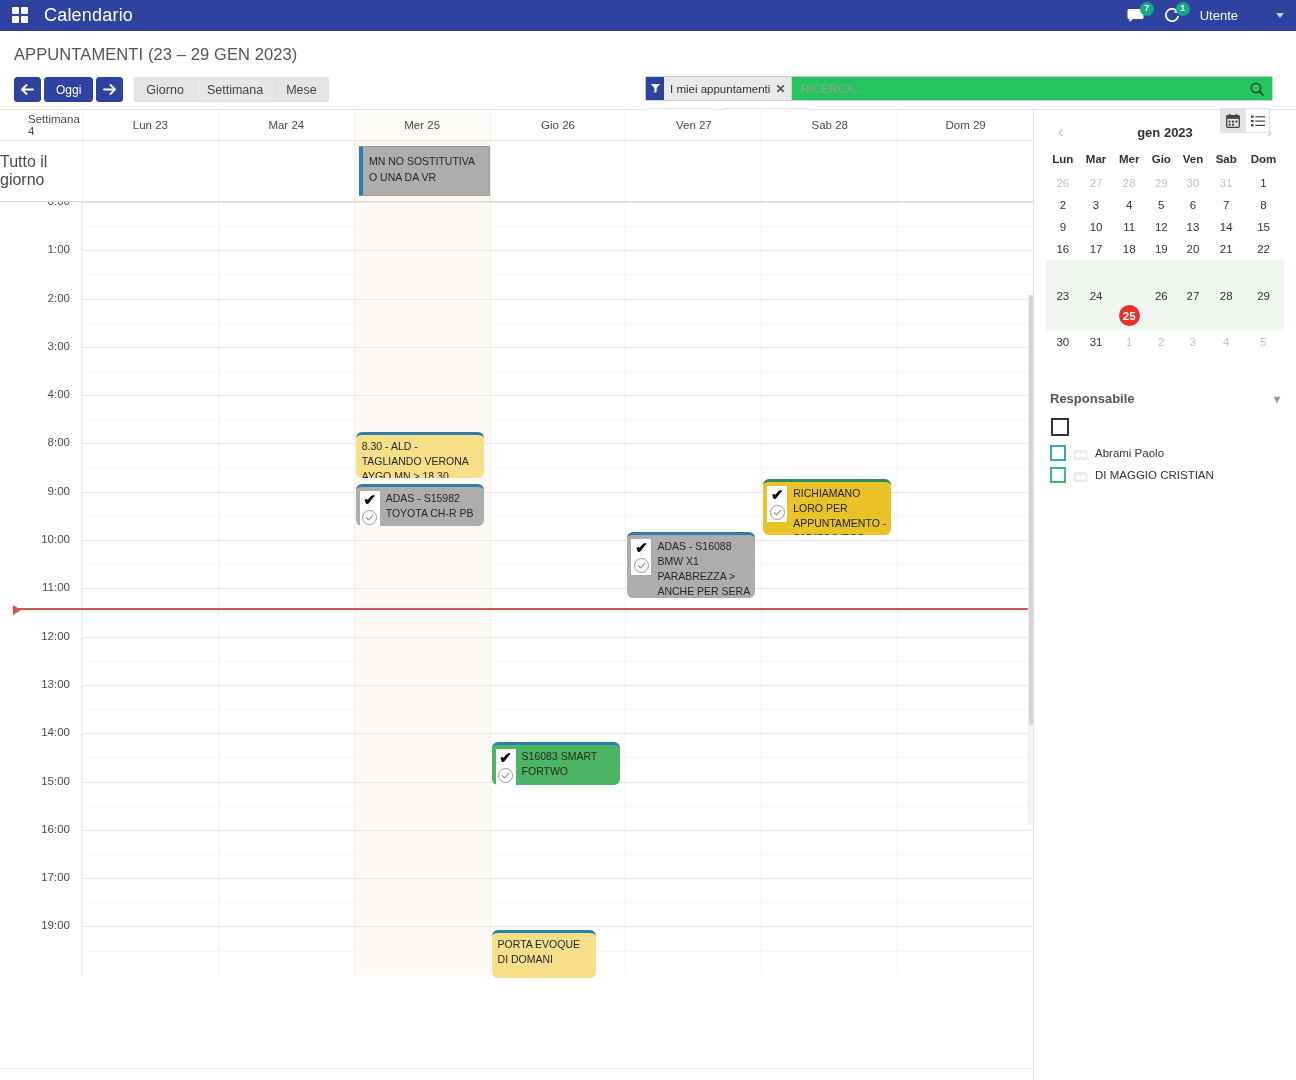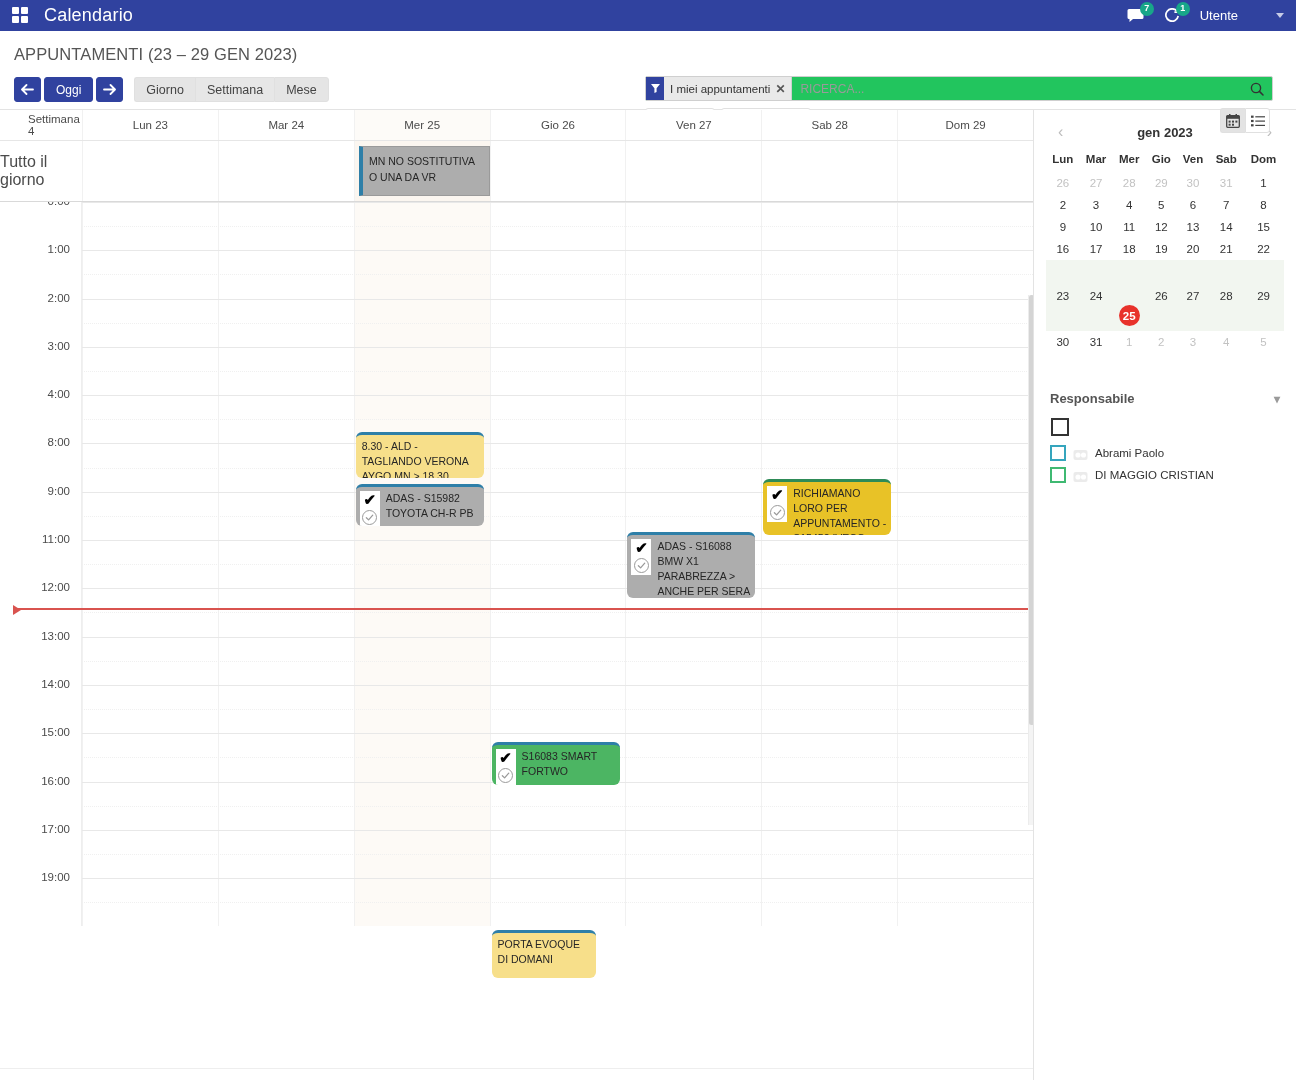--- a/index.html
+++ b/index.html
@@ -533,20 +533,35 @@
               <div class="hr-cell"></div>
               <div class="hr-cell"></div>
               <div class="hr-cell"></div>
               <div class="hr-cell"></div>
             </div>
             <div class="half-line"></div>
           </div>
           <div class="hour-row">
             <div class="hr-gutter">
               <span>9:00</span>
+            </div>
+            <div class="hr-cells">
+              <div class="hr-cell"></div>
+              <div class="hr-cell"></div>
+              <div class="hr-cell today"></div>
+              <div class="hr-cell"></div>
+              <div class="hr-cell"></div>
+              <div class="hr-cell"></div>
+              <div class="hr-cell"></div>
+            </div>
+            <div class="half-line"></div>
+          </div>
+          <div class="hour-row">
+            <div class="hr-gutter">
+              <span>10:00</span>
             </div>
             <div class="hr-cells">
               <div class="hr-cell"></div>
               <div class="hr-cell"></div>
               <div class="hr-cell today"></div>
               <div class="hr-cell"></div>
               <div class="hr-cell"></div>
               <div class="hr-cell"></div>
               <div class="hr-cell"></div>
             </div>

